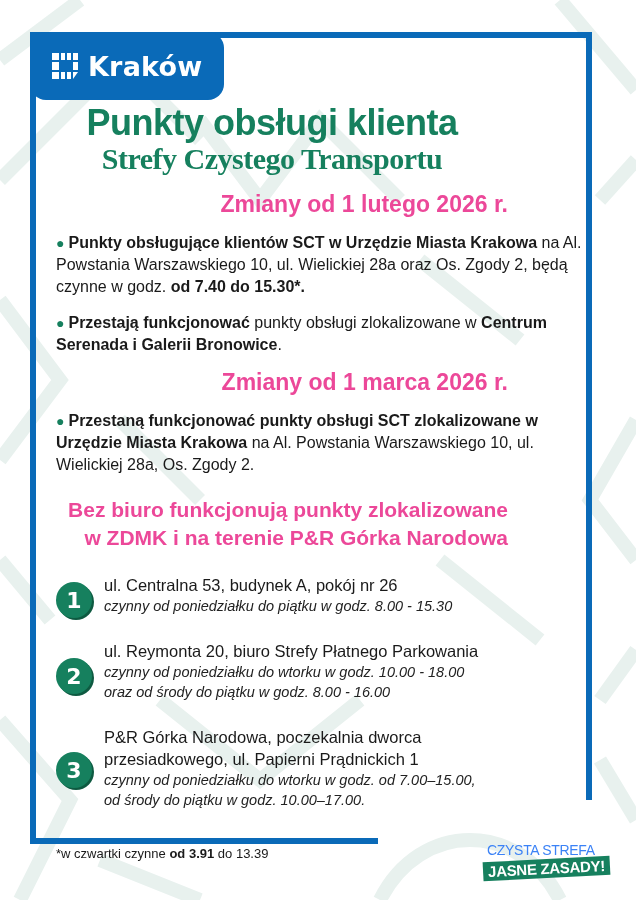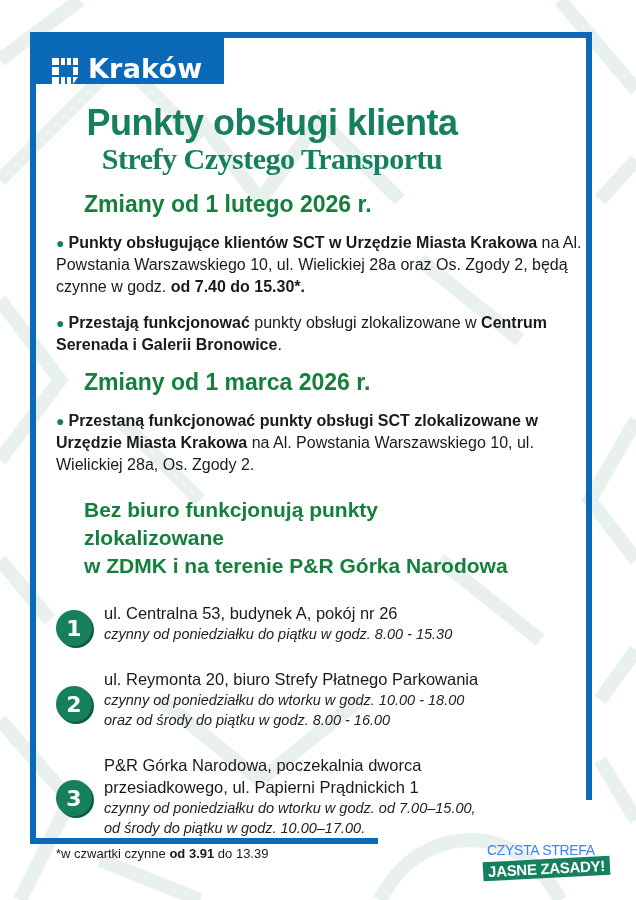--- a/index.html
+++ b/index.html
@@ -16,39 +16,39 @@
     box-sizing:border-box; z-index:1;
   }
   .frame-bottom {
     position:absolute; left:30px; top:838px; width:348px; height:6px;
     background:#0a6ab8; z-index:1;
   }
   .frame-right-gap {
     position:absolute; left:586px; top:800px; width:8px; height:50px; background:#fff; z-index:2;
   }
   .logo-bar {
-    position:absolute; left:30px; top:32px; width:194px; height:52px;
-    background:#0a6ab8; z-index:3; display:flex; align-items:flex-end;
+    position:absolute; left:30px; top:32px; width:194px; height:68px;
+    background:#0a6ab8; z-index:3; display:flex; align-items:center;border-radius:16px;
   }
   .logo-icon { margin-left:22px; width:26px; height:26px; }
   .logo-text {
     color:#fff; font-size:27px; font-weight:bold; margin-left:10px; letter-spacing:0.2px;
     font-family:"DejaVu Sans", sans-serif;
   }
   .content { position:absolute; left:36px; top:88px; width:472px; z-index:3; }
   .title-1 {
     text-align:center; color:#16805e; font-weight:bold; font-size:36px;
     margin-top:16px; line-height:38px; letter-spacing:-0.5px;
   }
   .title-2 {
     text-align:center; color:#16805e; font-weight:bold; font-size:30px;
     line-height:34px; letter-spacing:-0.5px;font-family:Liberation Serif, serif;
   }
   .section-heading {
-    text-align:left; color:#15803d; font-weight:bold; font-size:23px; line-height:28px;margin-left:48px;
+    text-align:right; color:#ec4899; font-weight:bold; font-size:23px; line-height:28px;
   }
   .h-feb { margin-top:14px; }
   .h-mar { margin-top:12px; }
   .h-nochange { margin-top:20px; font-size:21px; line-height:28px; }
   .para { margin-left:20px; margin-top:14px; font-size:16px; line-height:22px; width:530px; }
   .para b { font-weight:bold; }
   .bullet { color:#16805e; font-size:14px; margin-right:4px; }
   .loc { position:relative; margin-left:20px; margin-top:22px; padding-left:48px; }
   .loc-num {
     position:absolute; left:0; width:36px; height:36px; border-radius:50%;

